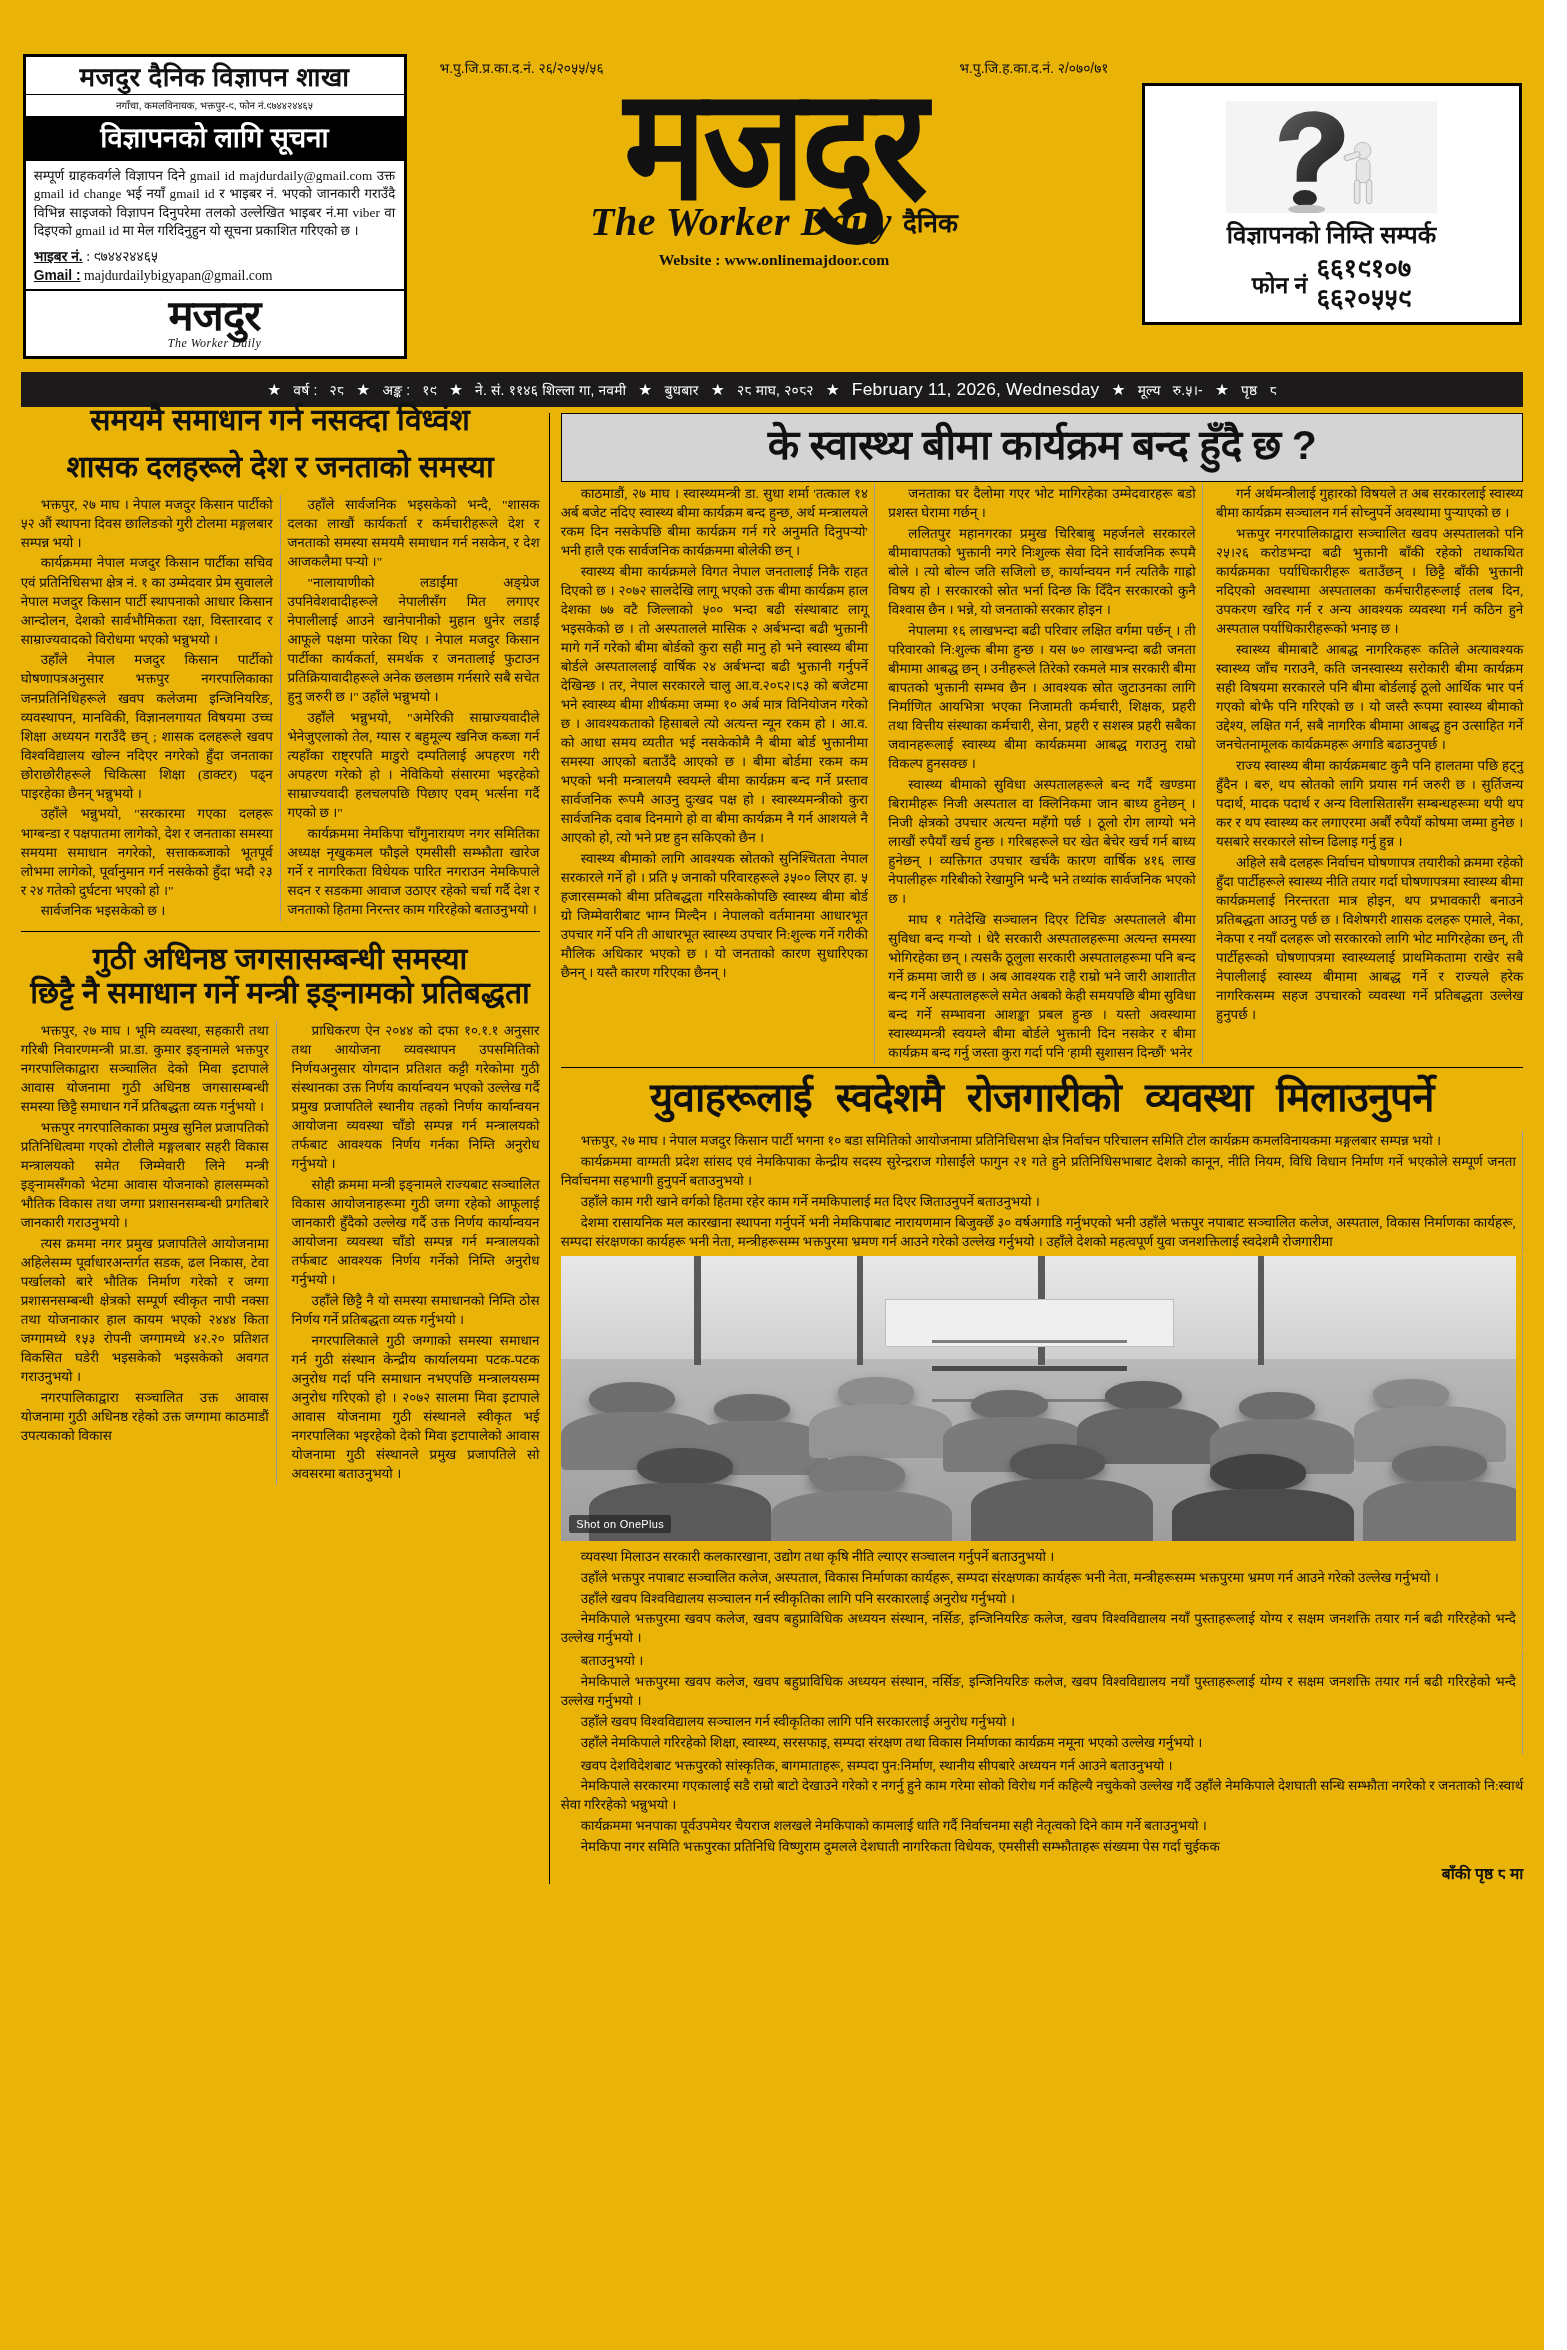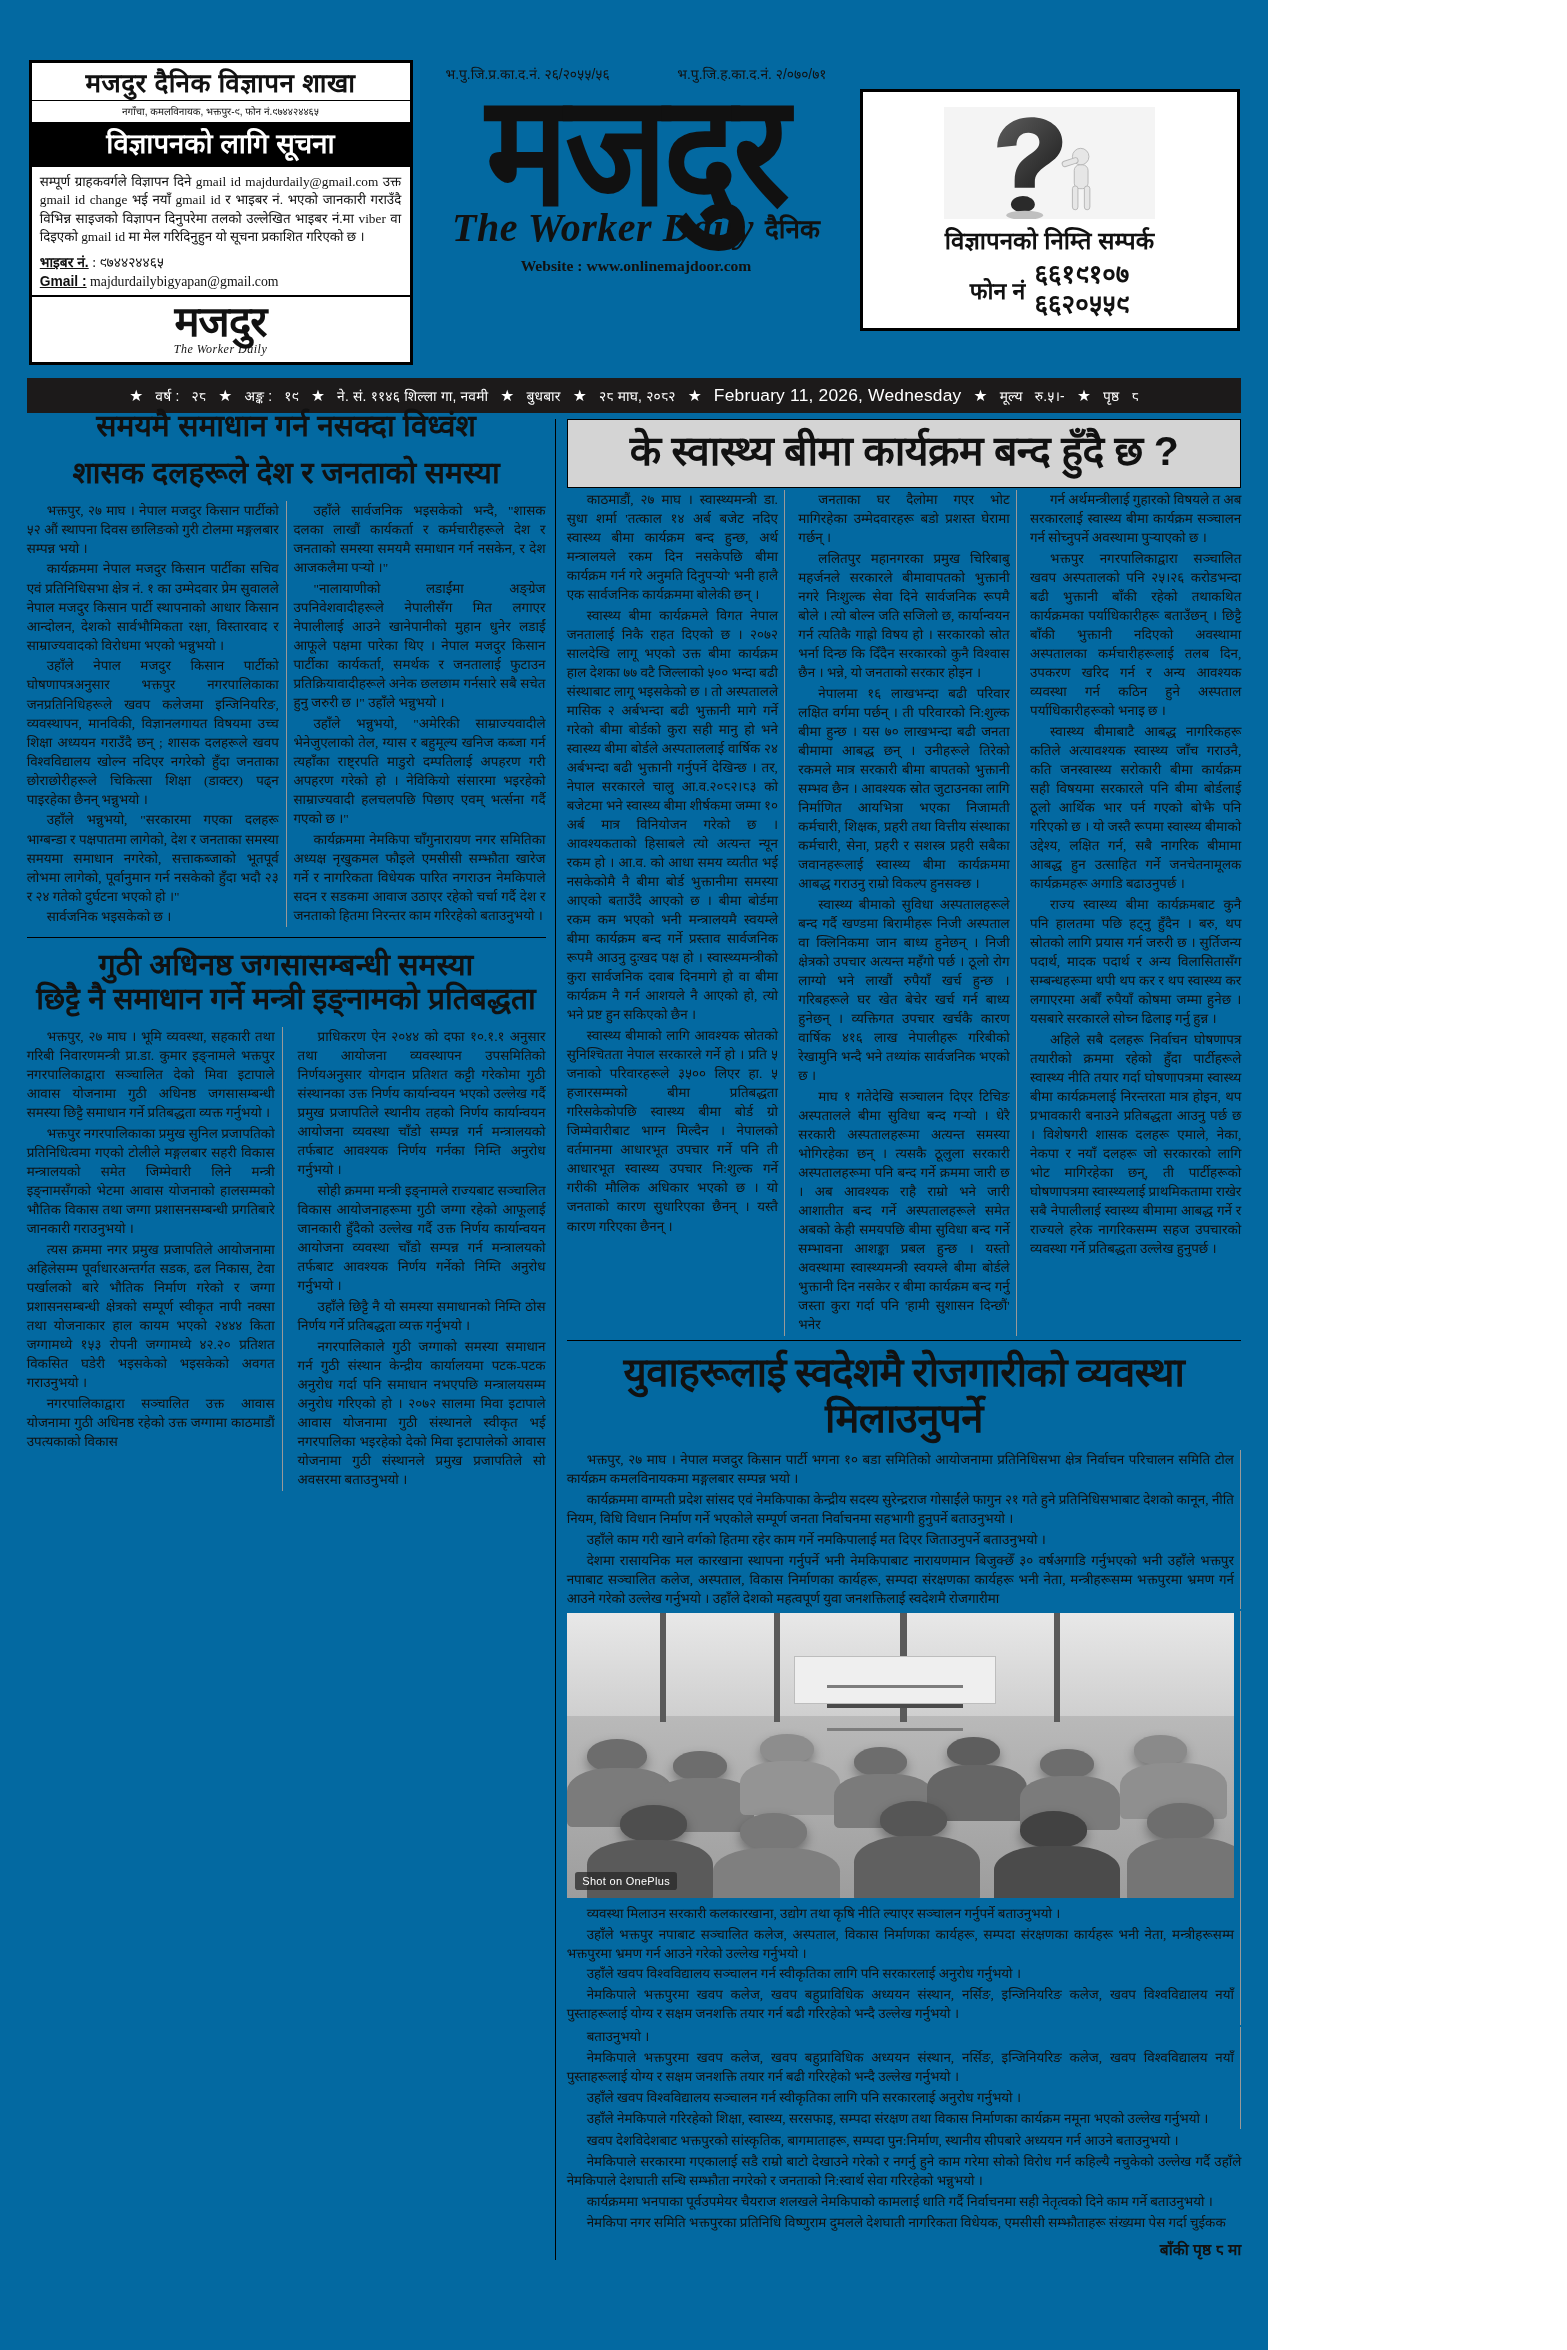--- a/index.html
+++ b/index.html
@@ -4,24 +4,24 @@
 <title>Majdur Daily - The Worker Daily</title>
 <style>
   html,body{margin:0;padding:0;background:#fff;}
   body{
     width:1568px;
     font-family:"Liberation Serif","DejaVu Serif",serif;
     color:#111;
     -webkit-font-smoothing:antialiased;
   }
   .page{
-    width:1268px;
+    width:1544px;
     min-height:2351px;
-    background:#0369a1;
-    padding:12px;
+    background:#eab308;
+    padding:6px;
     box-sizing:border-box;
     position:relative;
   }
 
   
   .masthead{
     display:flex;
     align-items:flex-start;
     padding:48px 16.5px 0 16.5px;
     box-sizing:border-box;
@@ -208,21 +208,21 @@
     margin-bottom:2px;
   }
   .hl-lead .l{
     font-family:"Liberation Sans","DejaVu Sans",sans-serif;
     font-weight:bold;
     font-size:41px;
     line-height:1.12;
     letter-spacing:-0.5px;
   }
   .hl-wide{
-    font-family:Liberation Serif, serif;
+    font-family:Liberation Mono, monospace;
     font-weight:bold;
     font-size:40px;
     text-align:center;
     line-height:1.16;
     letter-spacing:-0.5px;
     border-top:1.8px solid #000;
     padding-top:9.2px;
     margin-top:3.7px;
     margin-bottom:7.3px;
   }

